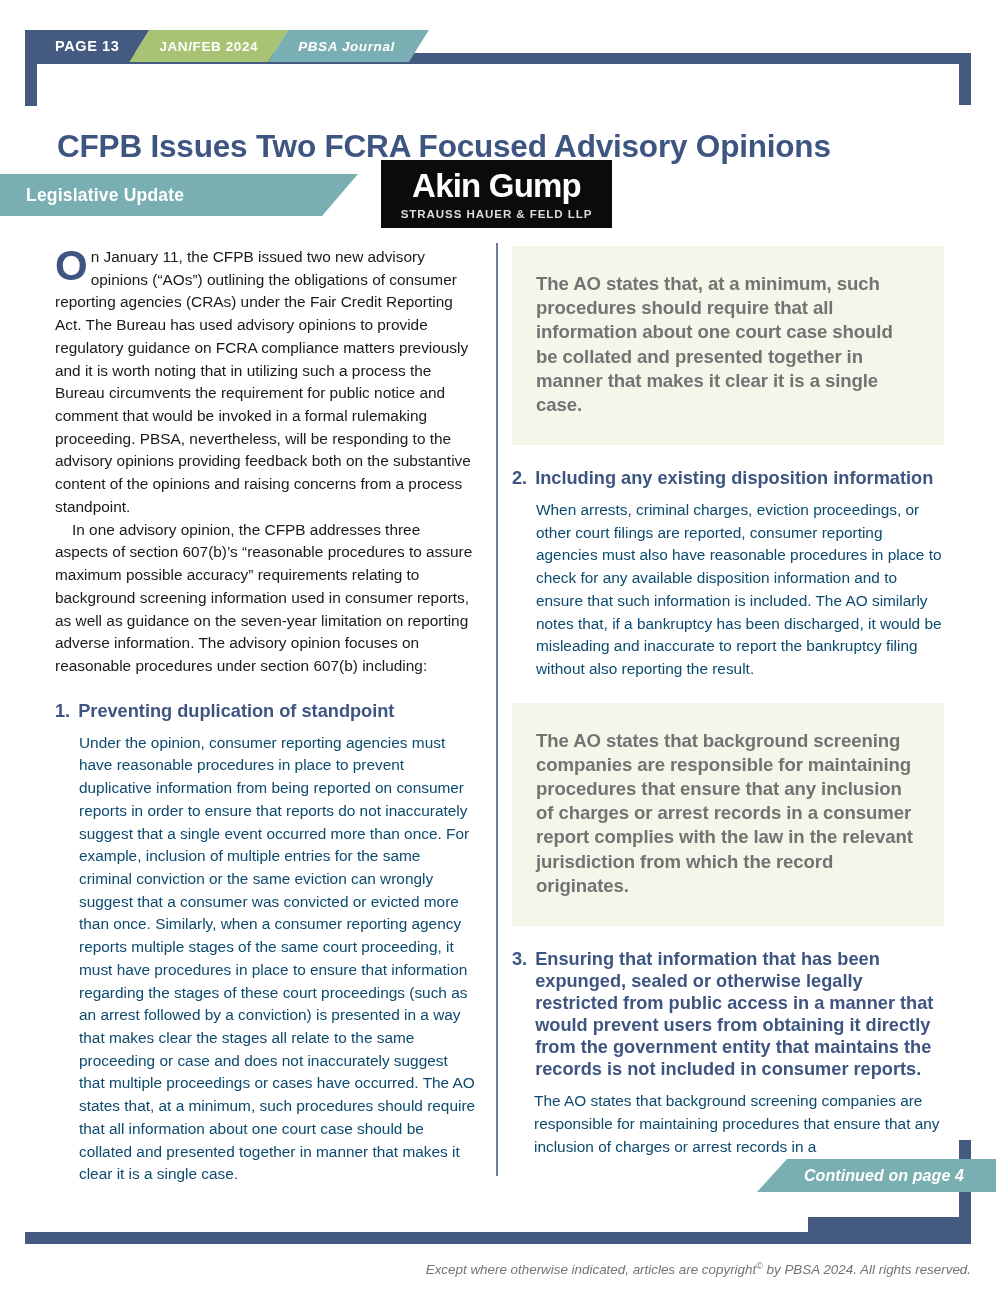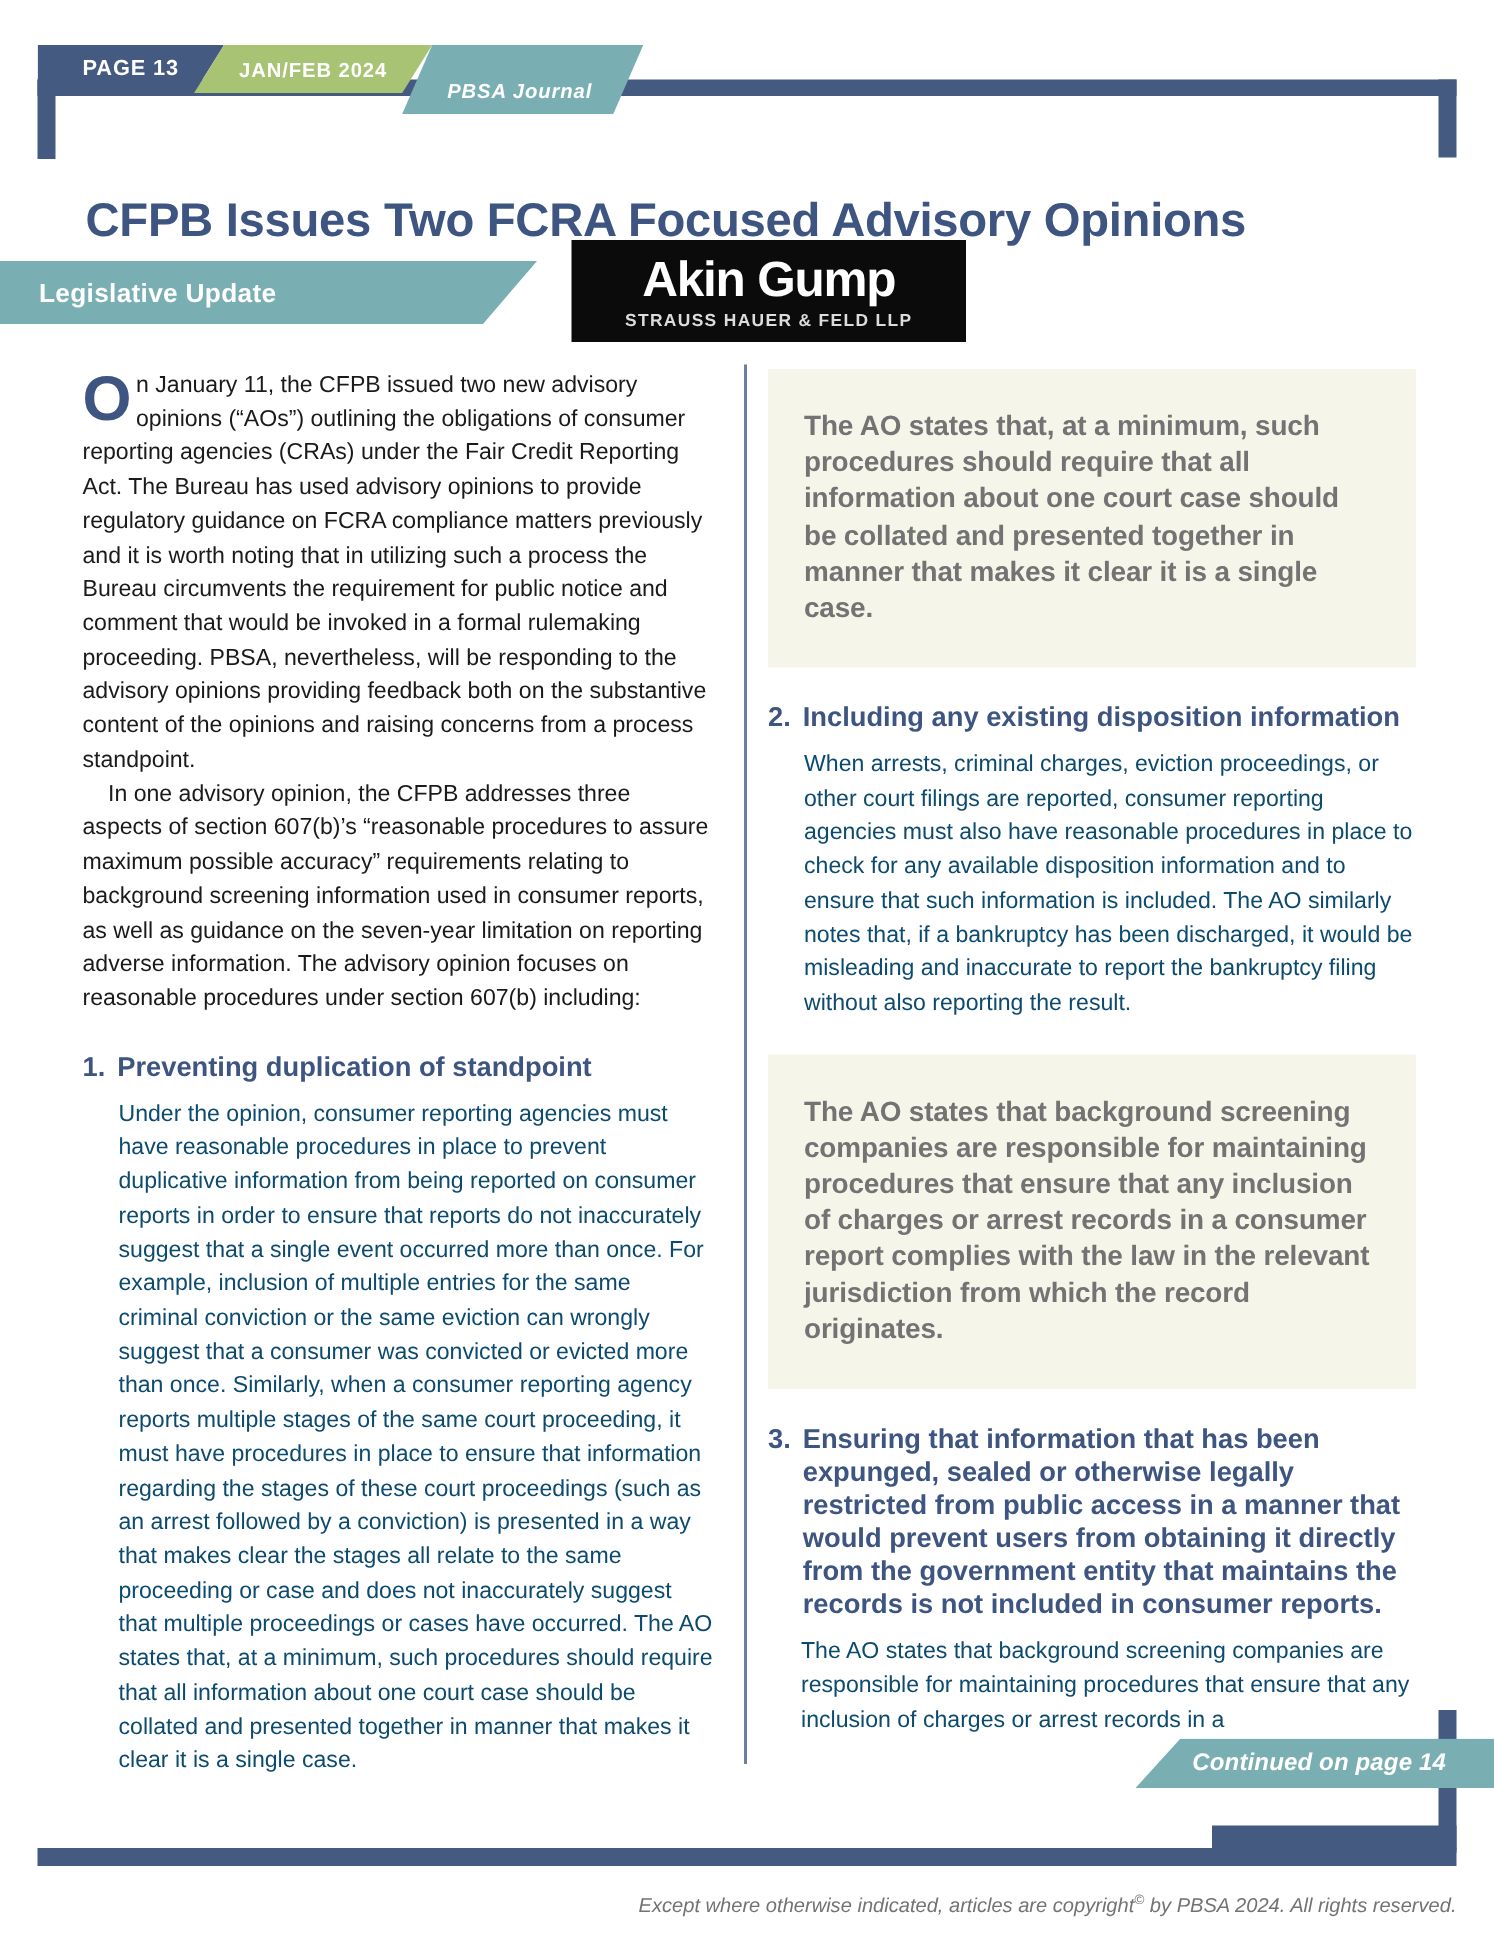--- a/index.html
+++ b/index.html
@@ -49,21 +49,21 @@
   .tab-issue {
     background: #a7c373;
     margin-left: -20px;
     padding: 0 30px 0 30px;
     clip-path: polygon(20px 0, 100% 0, calc(100% - 20px) 100%, 0 100%);
     font-size: 13.5px;
   }
   .tab-journal {
     background: #79aeb2;
     margin-left: -20px;
-    padding: 14px 34px 0 30px;
+    padding: 0 34px 0 30px;
     clip-path: polygon(20px 0, 100% 0, calc(100% - 20px) 100%, 0 100%);
     font-style: italic;
     font-size: 13.5px;
   }
 
   
   .head-rule {
     position: absolute;
     top: 53px;
     left: 25px;
@@ -123,21 +123,21 @@
     font-weight: bold;
     padding-left: 26px;
     letter-spacing: 0.2px;
   }
 
   
   .logo {
     position: absolute;
     top: 160px;
     left: 381px;
-    width: 263px;
+    width: 231px;
     height: 68px;
     background: #0b0b0b;
     display: flex;
     flex-direction: column;
     align-items: center;
     justify-content: center;
     z-index: 5;
   }
   .logo-main {
     color: #ffffff;
@@ -353,21 +353,21 @@
     <div class="pullquote" style="margin-top:22px;">The AO states that background screening companies are responsible for maintaining procedures that ensure that any inclusion of charges or arrest records in a consumer report complies with the law in the relevant jurisdiction from which the record originates.</div>
 
     <div class="sec-head">
       <span class="num">3.</span>
       <span class="txt">Ensuring that information that has been expunged, sealed or otherwise legally restricted from public access in a manner that would prevent users from obtaining it directly from the government entity that maintains the records is not included in consumer reports.</span>
     </div>
     <div class="sec-body" style="margin-left:22px;">The AO states that background screening companies are responsible for maintaining procedures that ensure that any inclusion of charges or arrest records in a</div>
   </div>
 
   <div class="continued">
-    <span class="continued-label">Continued on page 14</span>
+    <span class="continued-label">Continued on page 4</span>
   </div>
 
   <div class="foot-leg-right"></div>
   <div class="foot-bar-high"></div>
   <div class="foot-bar-low"></div>
 
   <div class="footer-note">
     <span>Except where otherwise indicated, articles are copyright</span><sup>©</sup><span> by PBSA 2024. All rights reserved.</span>
   </div>
 

